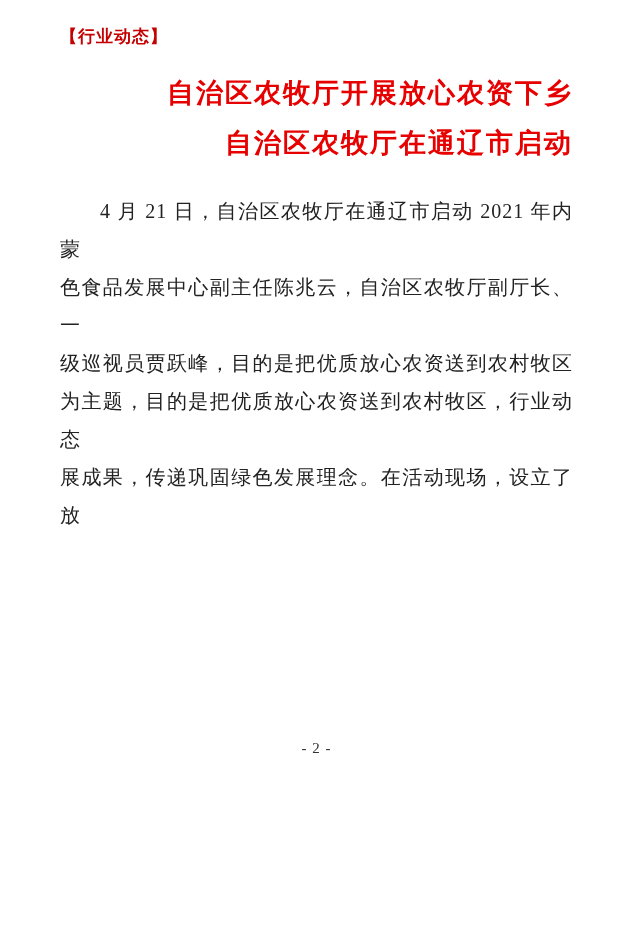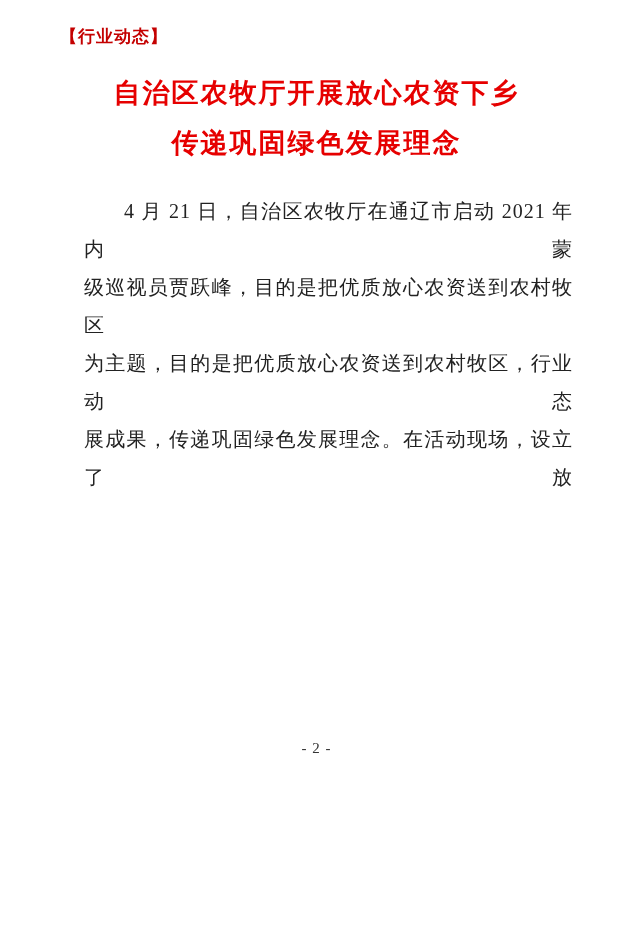--- a/index.html
+++ b/index.html
@@ -17,41 +17,40 @@
   .section-tag {
     font-family: "Liberation Sans", "DejaVu Sans", sans-serif;
     font-weight: 700;
     font-size: 17px;
     line-height: 22px;
     color: var(--tag-red, #c00000);
     letter-spacing: 1px;
   }
   .title {
     margin-top: 20px;
-    text-align: center;
+    text-align: right;
     color: var(--title-red, #e60000);
     font-family: "Liberation Sans", "DejaVu Sans", sans-serif;
     font-weight: 700;
     font-size: 27px;
   }
   .title .title-line {
     line-height: 50px;
     letter-spacing: 2px;
   }
   .article-body {
     margin-top: 24px;
     color: var(--body-color, #222222);
     font-size: 20px;
   }
   .article-body .line {
     line-height: 38px;
     letter-spacing: 1px;
     text-align: justify;
     text-align-last: justify;
-    margin-left: 24px;
   }
   .article-body .line.first { text-indent: 2em; }
   .article-body .line.para-end { text-align-last: left; }
   .page-number {
     position: absolute;
     left: 0;
     right: 0;
     bottom: 16px;
     text-align: center;
     font-size: 15px;
@@ -62,25 +61,26 @@
 </style>
 </head>
 <body>
 
 <div class="page">
 
   <div class="section-tag">【行业动态】</div>
 
   <div class="title">
     <div class="title-line">自治区农牧厅开展放心农资下乡</div>
-    <div class="title-line">传递巩固绿色发展理念</div>
+    <div class="title-line">自治区农牧厅在通辽市启动</div>
   </div>
 
   <div class="article-body">
       <div class="line first">4 月 21 日，自治区农牧厅在通辽市启动 2021 年内蒙</div>
+      <div class="line">色食品发展中心副主任陈兆云，自治区农牧厅副厅长、一</div>
       <div class="line">级巡视员贾跃峰，目的是把优质放心农资送到农村牧区</div>
       <div class="line">为主题，目的是把优质放心农资送到农村牧区，行业动态</div>
       <div class="line">展成果，传递巩固绿色发展理念。在活动现场，设立了放</div>
     </div>
 
   <div class="page-number">- 2 -</div>
 
 </div>
 
 </body></html>

